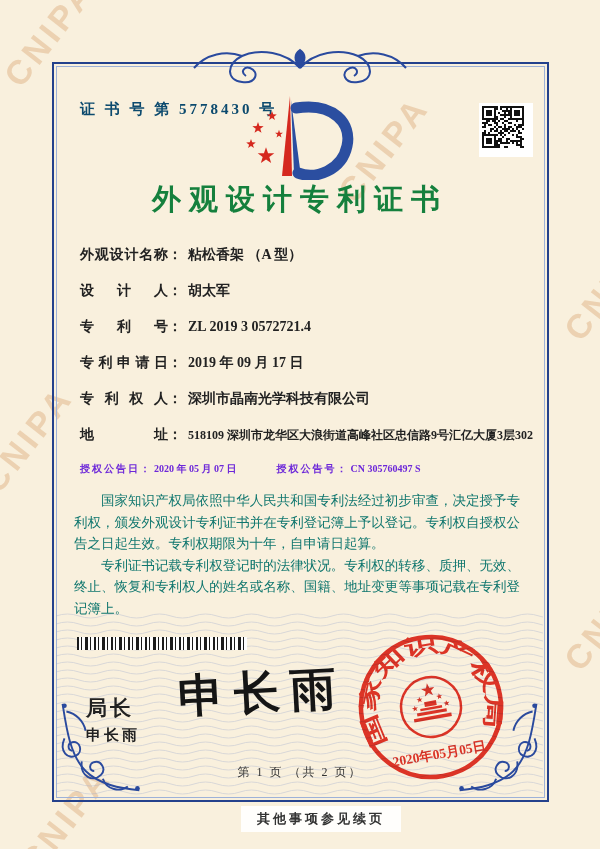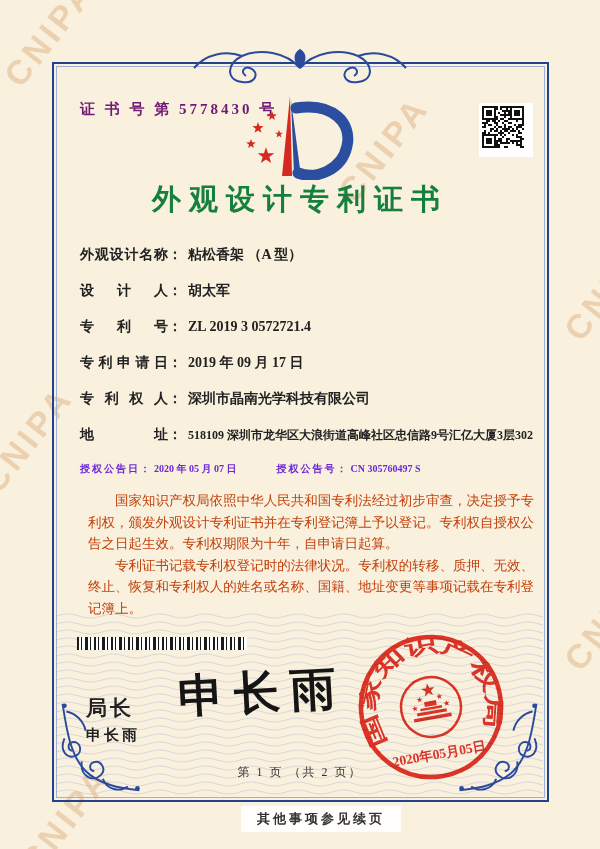--- a/index.html
+++ b/index.html
@@ -12,41 +12,41 @@
       font-family:"Liberation Sans","DejaVu Sans",sans-serif;}
 
   
   .frame{position:absolute;left:52px;top:62px;width:493px;height:736px;
          border:2px solid #24418c;}
   .frame-inner{position:absolute;inset:2px;border:1px solid #9db1d8;}
 
   .waves{position:absolute;left:56px;top:612px;}
 
   .cert-no{position:absolute;left:80px;top:100px;font-size:15px;font-weight:bold;
-           letter-spacing:3px;color:#701a75;}
+           letter-spacing:3px;color:#0c4a6e;}
   .logo{position:absolute;left:238px;top:94px;}
   .qr{position:absolute;left:479px;top:103px;width:48px;height:48px;background:#fff;padding:3px;}
   .qr svg{display:block;width:42px;height:42px;}
 
   .title{position:absolute;left:0;top:180px;width:100%;text-align:center;
          font-size:29px;font-weight:bold;letter-spacing:8px;color:#15803d;}
 
   .fields{position:absolute;left:80px;top:246px;width:452px;}
   .frow{height:36px;font-size:14px;color:#222;white-space:nowrap;}
   .flabel{display:inline-block;width:88px;font-weight:bold;text-align:justify;text-align-last:justify;vertical-align:top;}
   .fcolon{font-weight:bold;}
   .fvalue{font-weight:bold;margin-left:6px;text-align:right;}
   .fvalue.small{font-size:12px;letter-spacing:0;margin-top:32px;}
   .grow{height:36px;font-size:10px;color:#6d28d9;white-space:nowrap;}
   .glabel{font-weight:bold;letter-spacing:2px;}
   .gvalue{font-weight:bold;margin-left:4px;}
   .gpair2{margin-left:40px;}
 
-  .legal{position:absolute;left:88px;top:490px;width:446px;font-size:13.5px;
-         line-height:21.5px;color:#c2410c;text-align:justify;}
+  .legal{position:absolute;left:74px;top:490px;width:446px;font-size:13.5px;
+         line-height:21.5px;color:#0f766e;text-align:justify;}
   .legal p{margin:0;text-indent:2em;}
 
   .barcode{position:absolute;left:77px;top:637px;width:170px;height:13px;
     background:repeating-linear-gradient(90deg,#1a1a1a 0 2px,#fdfdfd 2px 4px,#1a1a1a 4px 5px,#fdfdfd 5px 8px,#1a1a1a 8px 11px,#fdfdfd 11px 13px,#1a1a1a 13px 14px,#fdfdfd 14px 17px);}
 
   .director-title{position:absolute;left:86px;top:694px;font-size:21px;font-weight:bold;
                   letter-spacing:3px;color:#222;}
   .director-name{position:absolute;left:86px;top:726px;font-size:15px;font-weight:bold;
                  letter-spacing:3px;color:#222;}
   .signature{position:absolute;left:178px;top:662px;font-size:46px;color:#151515;

